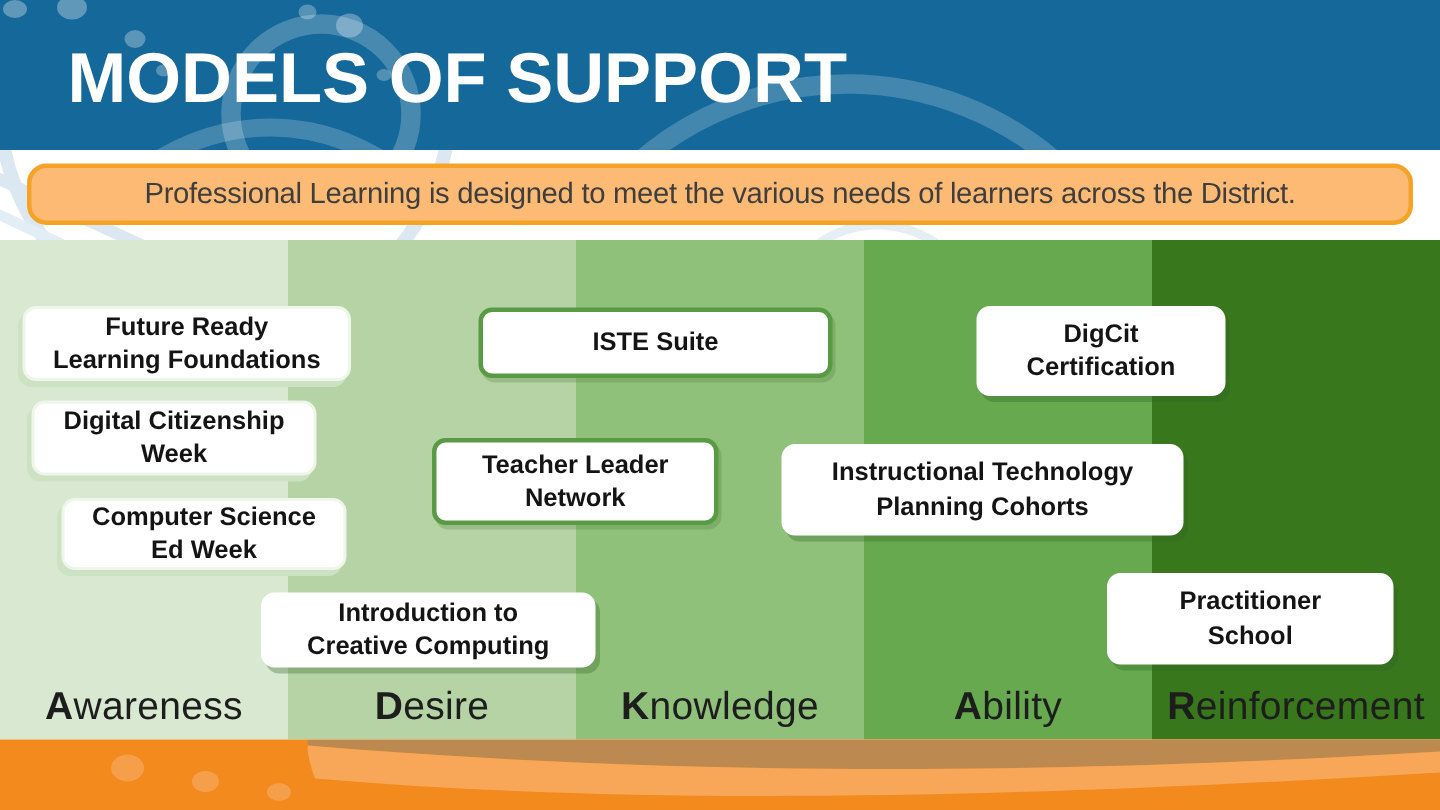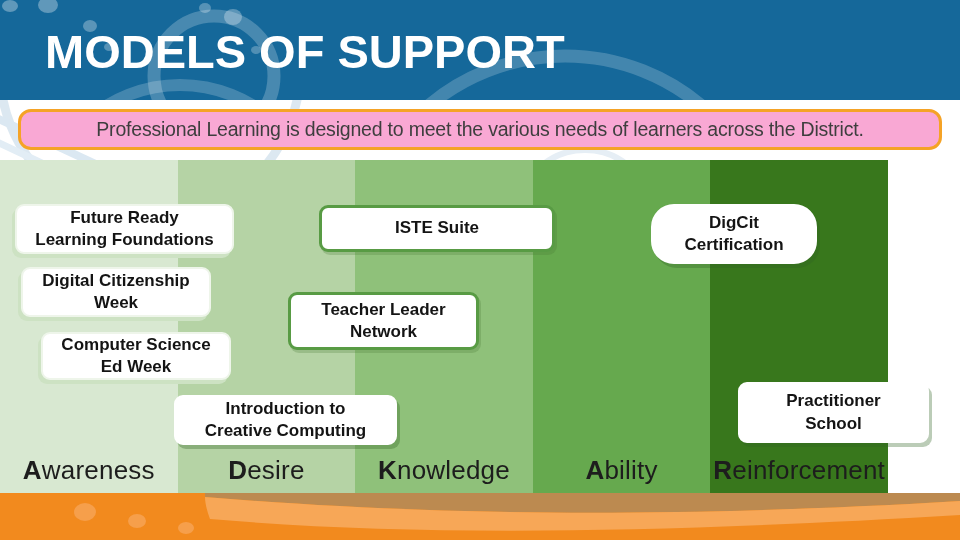--- a/index.html
+++ b/index.html
@@ -16,44 +16,44 @@
 
   
   .header{position:absolute;left:0;top:0;width:960px;height:100px;background:var(--header-bg);overflow:hidden;z-index:4;}
   .header svg{position:absolute;left:0;top:0;}
   .slide-title{position:absolute;left:45px;top:24px;color:#ffffff;font-size:47px;font-weight:700;letter-spacing:0px;white-space:nowrap;z-index:2;}
 
   
   .whiteband{position:absolute;left:0;top:100px;width:960px;height:62px;background:#ffffff;overflow:hidden;z-index:1;}
 
   
-  .subtitle-box{position:absolute;left:18px;top:109px;width:924px;height:41px;background:#f9a8d4;
+  .subtitle-box{position:absolute;left:18px;top:109px;width:924px;height:41px;background:#fdba74;
     border:3px solid var(--subtitle-border);border-radius:13px;display:flex;align-items:center;justify-content:center;z-index:5;}
   .subtitle-box span{font-size:19.5px;color:#3e3e3e;letter-spacing:-0.2px;}
 
   
-  .columns{position:absolute;left:0;top:160px;width:888px;height:333px;display:flex;z-index:2;}
+  .columns{position:absolute;left:0;top:160px;width:960px;height:333px;display:flex;z-index:2;}
   .col{flex:1 1 0;position:relative;height:100%;}
   .col-label{position:absolute;bottom:7px;left:0;width:100%;text-align:center;font-size:26px;color:#1d1d1d;font-weight:400;letter-spacing:0.2px;}
   .col-label b{font-weight:700;}
 
   
   .pbox{position:absolute;z-index:3;background:#ffffff;border-radius:9px;display:flex;align-items:center;justify-content:center;
     text-align:center;font-weight:700;font-size:17px;line-height:1.3;color:#141414;white-space:pre-line;padding:2px 6px;}
   .pbox.light{border:2px solid #eef5ea;box-shadow:-3px 4px 0 #cde2c3;}
   .pbox.green{border:3px solid #589b44;box-shadow:2px 3px 0 rgba(70,120,50,0.25);}
   .pbox.whiteb{border:3px solid #ffffff;box-shadow:3px 4px 0 rgba(50,100,35,0.33);}
 
   .box-future{left:15px;top:204px;width:219px;height:50px;}
   .box-digcit-week{left:21px;top:267px;width:190px;height:50px;}
   .box-cs{left:21px;top:332px;width:190px;height:48px;margin-left:20px;}
   .box-iste{left:319px;top:205px;width:236px;height:47px;}
   .box-teacher{left:288px;top:292px;width:191px;height:58px;}
   .box-intro{left:174px;top:395px;width:223px;height:50px;}
-  .box-digcit-cert{left:651px;top:204px;width:166px;height:60px;border-radius:23px;}
+  .box-digcit-cert{left:651px;top:204px;width:166px;height:60px;}
   .box-instr{left:521px;top:296px;width:268px;height:61px;}
   .box-pract{left:738px;top:382px;width:191px;height:61px;}
 
   
   .footer{position:absolute;left:0;top:493px;width:960px;height:47px;background:var(--footer-bg);overflow:hidden;z-index:4;}
   .footer svg{display:block;}
 </style>
 </head>
 <body>
 
@@ -112,20 +112,22 @@
 Week</div>
   <div class="pbox light  box-cs">Computer Science
 Ed Week</div>
   <div class="pbox green  box-iste">ISTE Suite</div>
   <div class="pbox green  box-teacher">Teacher Leader
 Network</div>
   <div class="pbox whiteb box-intro">Introduction to
 Creative Computing</div>
   <div class="pbox whiteb box-digcit-cert">DigCit
 Certification</div>
+  <div class="pbox whiteb box-instr">Instructional Technology
+Planning Cohorts</div>
   <div class="pbox whiteb box-pract">Practitioner
 School</div>
 
   <div class="footer">
     <svg width="960" height="47" viewBox="0 0 960 47" preserveAspectRatio="none">
       <path d="M205,4 C420,22 660,26 960,8 L960,0 L205,0 Z" fill="#bc8a50"></path>
       <path d="M205,4 C420,22 660,26 960,8 L960,22 C660,40 420,44 210,26 C207,18 205,10 205,4 Z" fill="#f7a757"></path>
       <ellipse cx="85" cy="19" rx="11" ry="9" fill="#f6a150" opacity="0.9"></ellipse>
       <ellipse cx="137" cy="28" rx="9" ry="7" fill="#f6a150" opacity="0.9"></ellipse>
       <ellipse cx="186" cy="35" rx="8" ry="6" fill="#f6a150" opacity="0.9"></ellipse>

